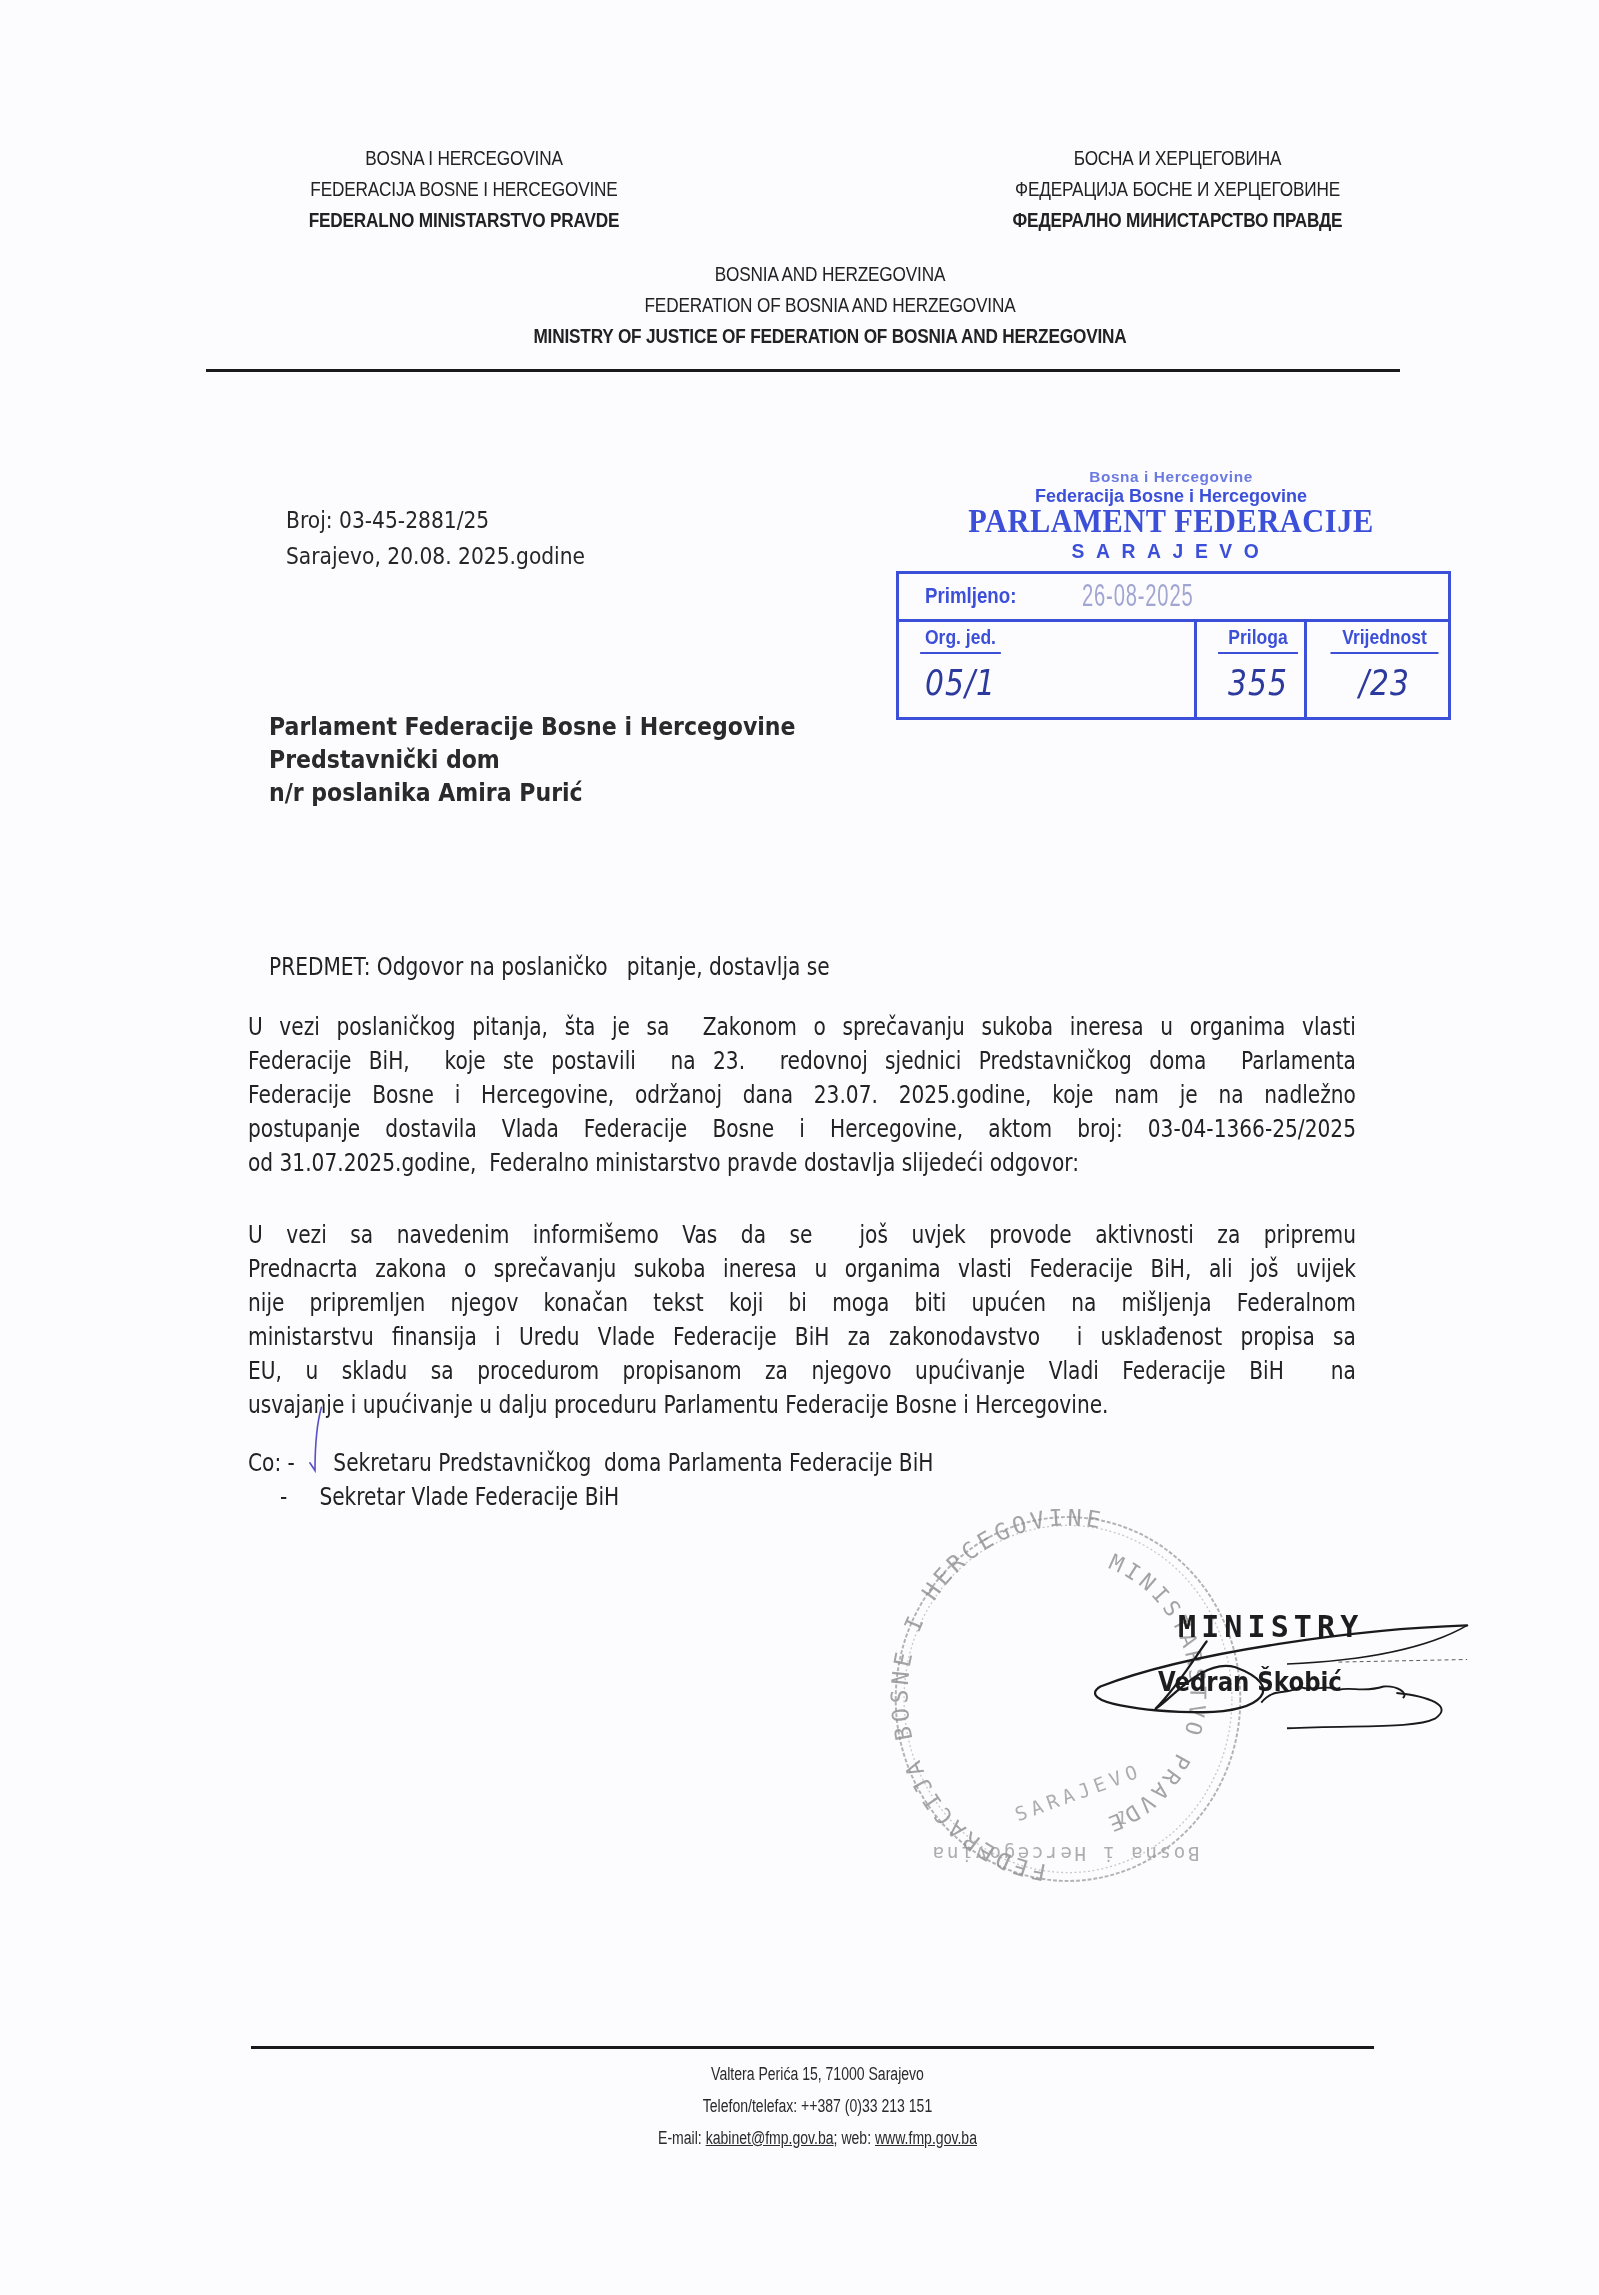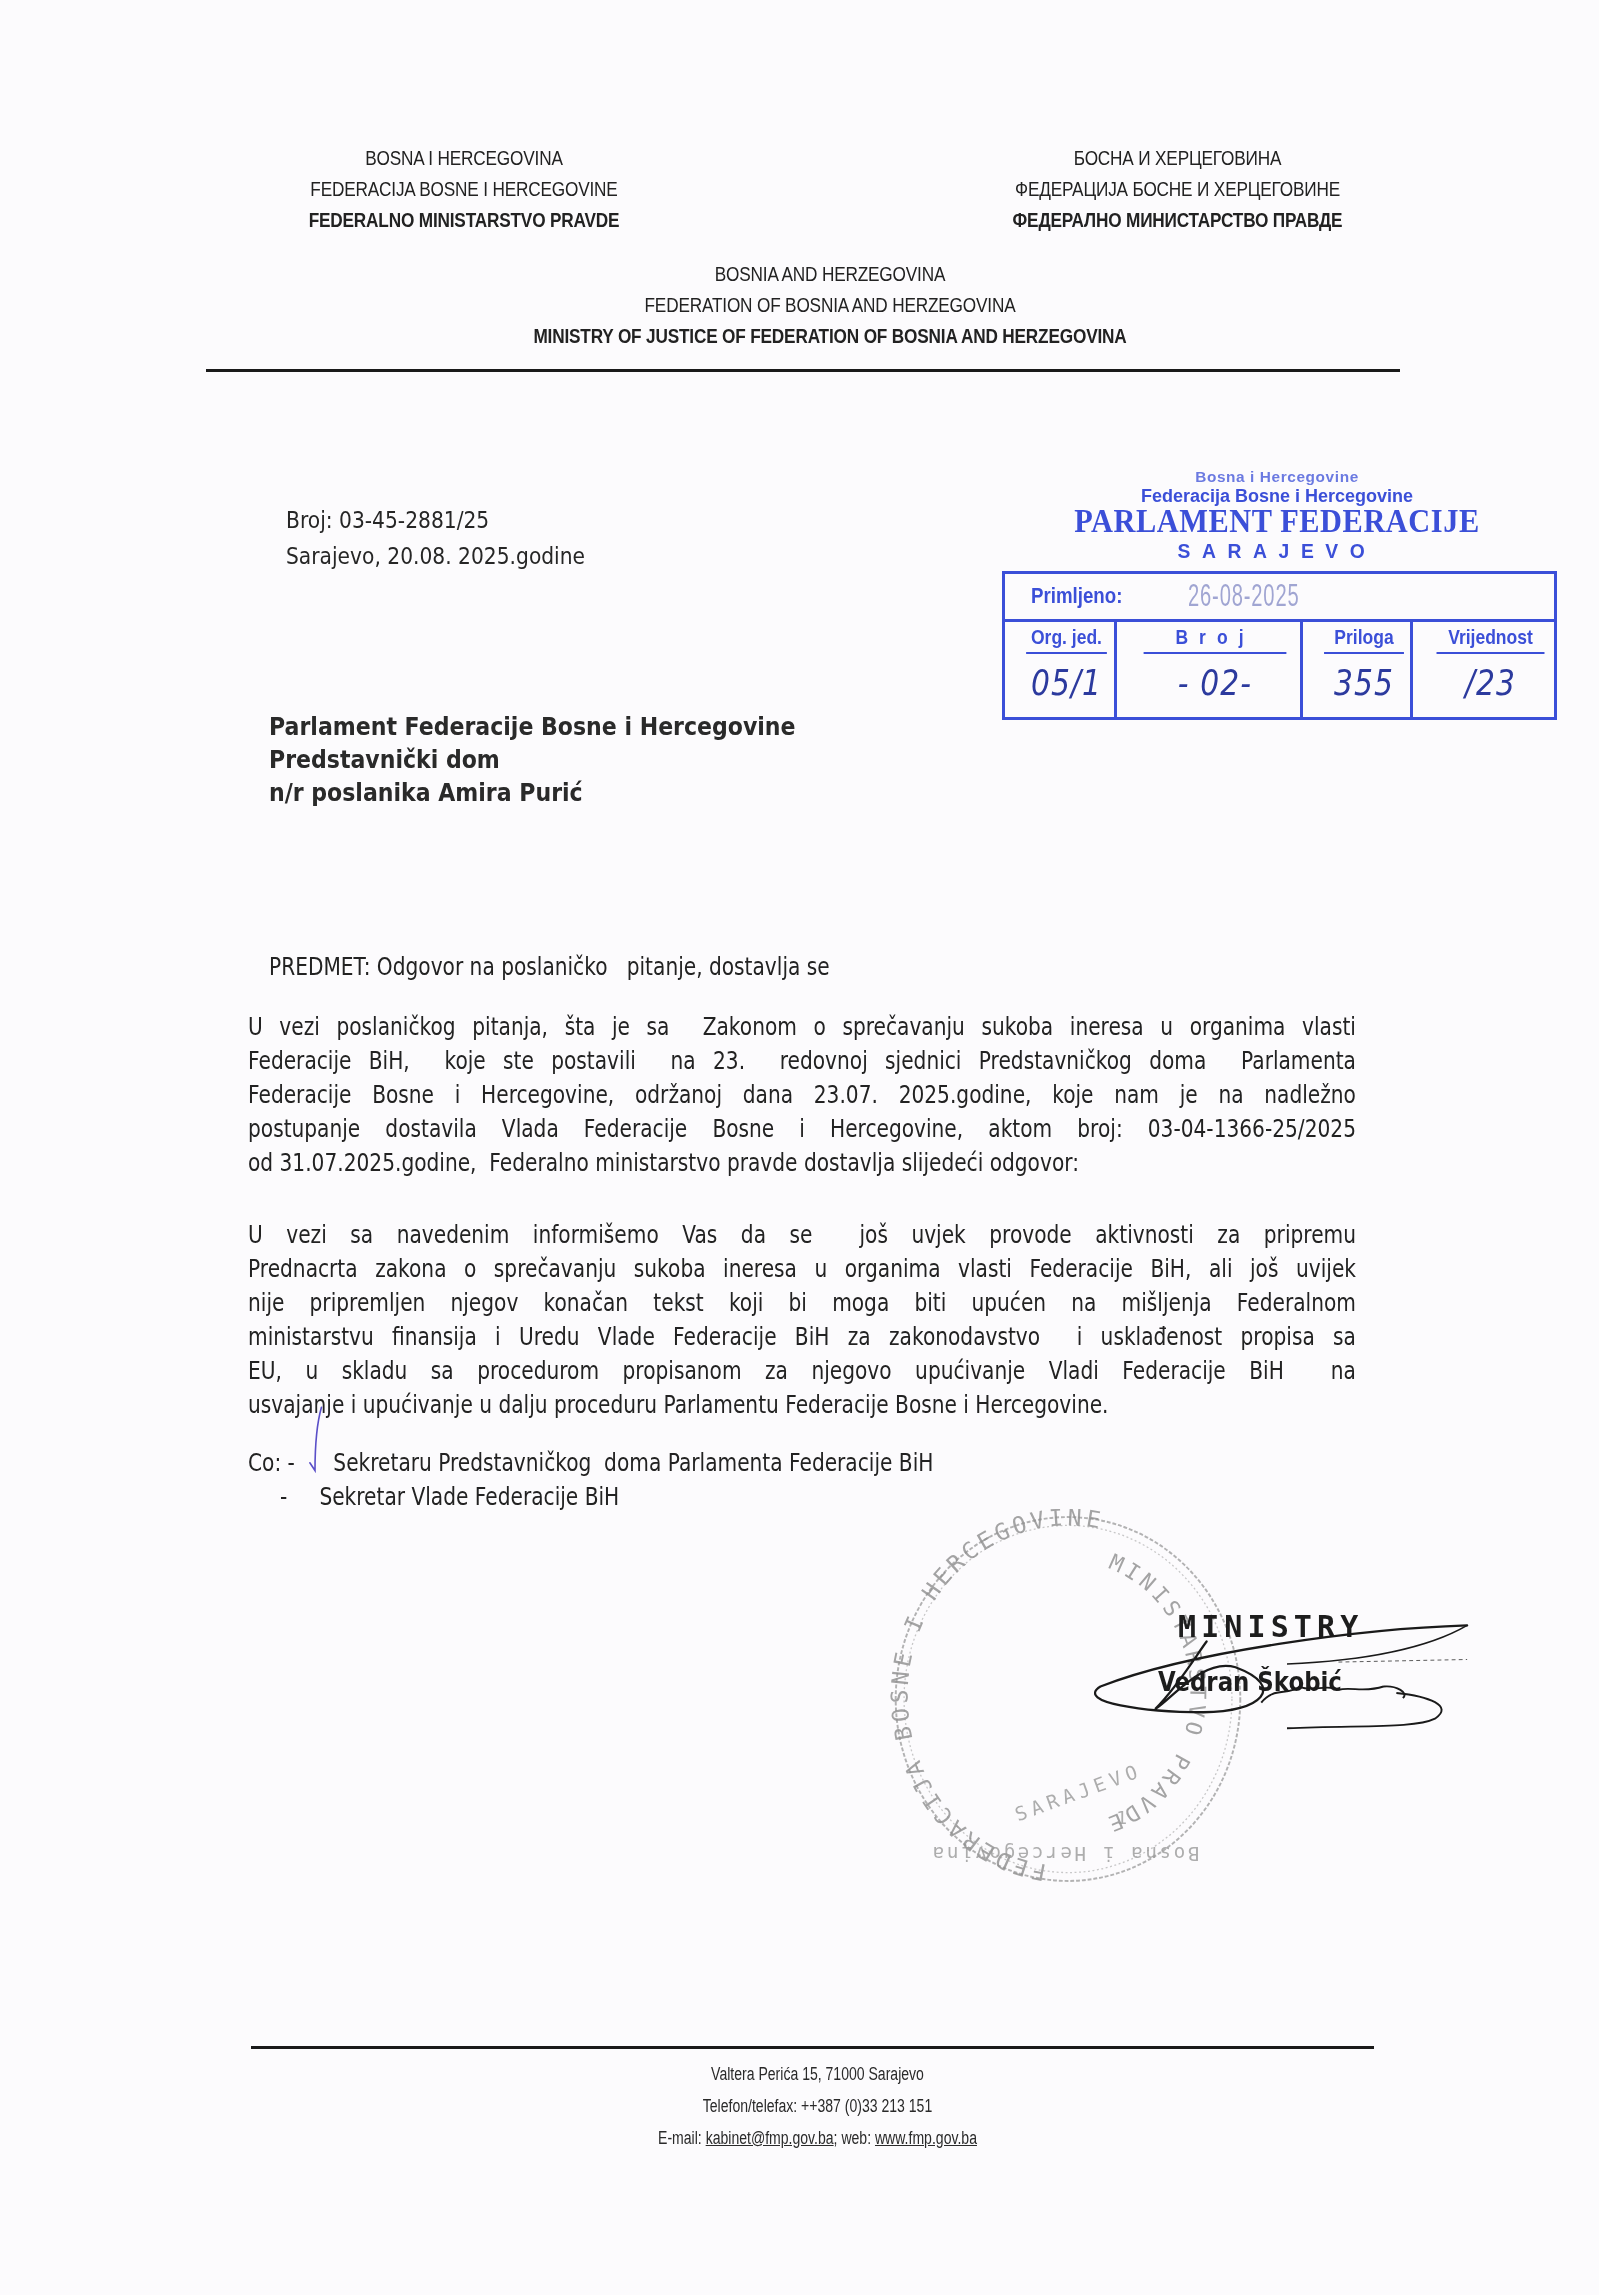--- a/index.html
+++ b/index.html
@@ -43,21 +43,21 @@
   .line { display: block; white-space: pre; text-align: justify; text-align-last: justify; }
   .line.last { text-align-last: left; }
 
   #cc-block { left: 248px; top: 1446px; }
   .cc-row { white-space: pre; display: block; }
 
   
   #check-mark { left: 302px; top: 1406px; width: 26px; height: 71px; }
 
   
-  #stamp { left: 994px; top: 450px; width: 566px; height: 283px; color: #3b4fd8; }
+  #stamp { left: 888px; top: 450px; width: 566px; height: 283px; color: #3b4fd8; }
   .st-line { position: absolute; left: 0; width: 566px; text-align: center; font-weight: bold; }
   #st-1 { top: 18px; font-size: 15.4px; opacity: 0.75; font-family: "Liberation Sans", sans-serif; letter-spacing: 0.6px; }
   #st-2 { top: 36px; font-size: 18px; font-family: "Liberation Sans", sans-serif; }
   #st-3 { top: 53px; font-size: 33px; font-family: "Liberation Serif", serif; letter-spacing: 0.6px; transform: scaleX(0.92); }
   #st-4 { top: 91px; font-size: 19.3px; letter-spacing: 11.6px; font-family: "Liberation Sans", sans-serif; }
   #stamp-box { position: absolute; left: 7.7px; top: 121px; width: 555px; height: 149px;
                border: 3.2px solid #3b4fd8; box-sizing: border-box; }
   #stamp-row-received { position: absolute; left: 0; top: 0; width: 100%; height: 48px;
                         border-bottom: 3.2px solid #3b4fd8; box-sizing: border-box; padding-left: 8px; }
   #received-label { position: absolute; left: 26px; top: 9px; font-weight: bold; font-size: 22px;
@@ -124,24 +124,20 @@
   <div id="st-4" class="st-line">SARAJEVO</div>
   <div id="stamp-box">
     <div id="stamp-row-received">
       <span id="received-label">Primljeno:</span>
       <span id="received-date">26-08-2025</span>
     </div>
     <div id="col-org" class="st-col">
       <div class="st-head">Org. jed.</div>
       <div class="st-val">05/1</div>
     </div>
-    <div id="col-broj" class="st-col">
-      <div class="st-head">Broj</div>
-      <div class="st-val">- 02-</div>
-    </div>
     <div id="col-priloga" class="st-col">
       <div class="st-head">Priloga</div>
       <div class="st-val">355</div>
     </div>
     <div id="col-vrijednost" class="st-col">
       <div class="st-head">Vrijednost</div>
       <div class="st-val">/23</div>
     </div>
   </div>
 </div>

